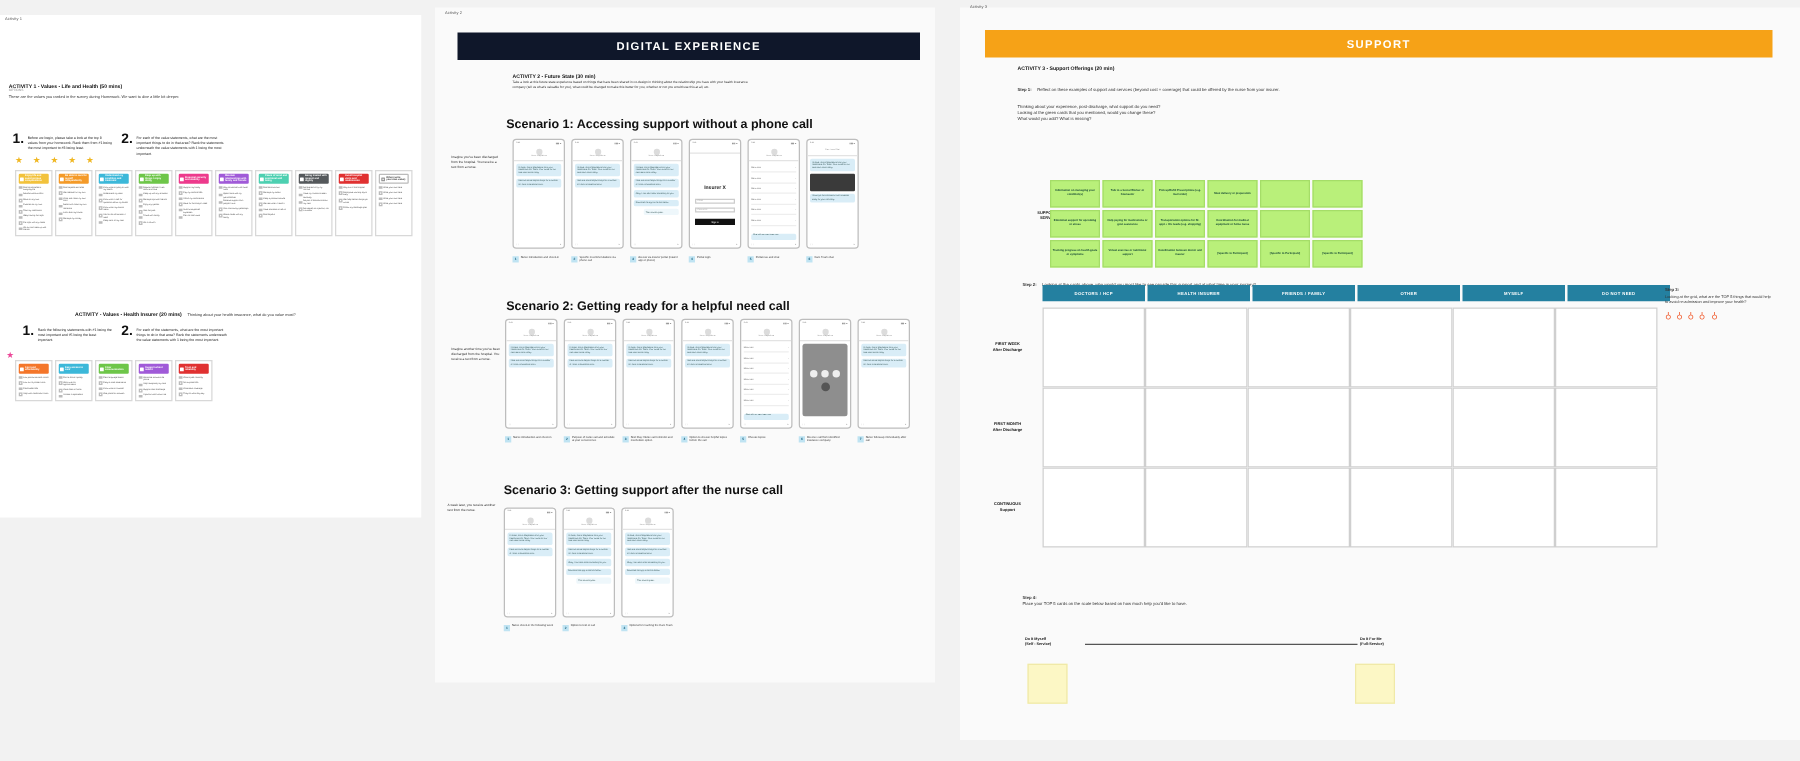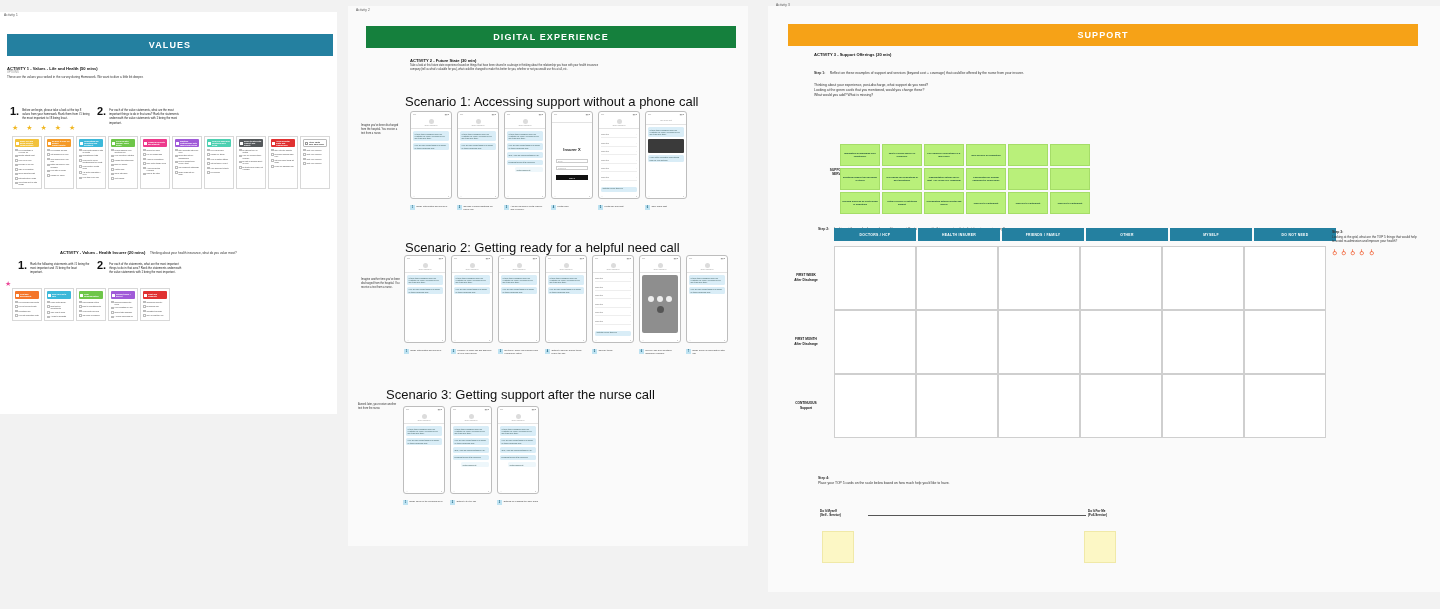--- a/index.html
+++ b/index.html
@@ -20,21 +20,21 @@
   #panel3 { left:768px; top:6px; width:672px; height:586px; background:#fafafa; }
 
   .panel-tag { position:absolute; font-size:3.2px; color:#555; letter-spacing:.1px; }
 
   .ribbon {
     position:absolute; height:22px; line-height:22px;
     color:#fff; font-weight:bold; letter-spacing:1.1px;
     text-align:center; font-size:9px;
   }
   #ribbon1 { left:7px; top:22px; width:326px; background:#2480a0; }
-  #ribbon2 { left:18px; top:20px; width:370px; background:#15803d; }
+  #ribbon2 { left:18px; top:20px; width:370px; background:#0f172a; }
   #ribbon3 { left:20px; top:18px; width:630px; background:#f6a217; }
 
   .sec-title { font-weight:bold; font-size:4.1px; color:#111; }
   .tiny { font-size:3.4px; color:#333; line-height:1.45; }
   .tiny-lbl { font-size:2.6px; color:#888; }
 
   
   .num-row { display:flex; gap:3px; align-items:flex-start; }
   .bignum { font-size:11px; font-weight:bold; color:#111; line-height:1; }
   .num-txt { font-size:2.8px; line-height:1.5; color:#222; padding-top:2px; }
@@ -52,21 +52,21 @@
     height:8px; border-radius:1px; display:flex; align-items:center;
     gap:1px; padding:0 1px; font-size:2px; font-weight:bold; color:#fff;
     line-height:1.1; overflow:hidden;
   }
   .vcard-head .chk { width:3px; height:3px; background:#fff; flex:none; border-radius:.3px; }
   .vline { display:flex; gap:1px; align-items:flex-start; }
   .vline .box { width:2.6px; height:2.6px; border:0.35px solid #bbb; flex:none; margin-top:.3px; background:#fff;}
   .vline .txt { font-size:1.7px; line-height:1.25; color:#444; }
 
   
-  .scenario-title { font-weight:normal; font-size:13px; color:#111; }
+  .scenario-title { font-weight:bold; font-size:10px; color:#111; }
   .phone-strip { position:absolute; display:flex; gap:5px; }
   .phone {
     width:42px; height:88px; border:0.6px solid #bdbdbd; border-radius:3px;
     background:#fff; position:relative; overflow:hidden;
   }
   .ph-status { height:5px; display:flex; justify-content:space-between; align-items:center;
                padding:0 2px; font-size:1.6px; color:#777; }
   .ph-hdr { height:12px; border-bottom:0.4px solid #e3e3e3; display:flex;
             flex-direction:column; align-items:center; justify-content:center; gap:1px; }
   .ph-avatar { width:5px; height:5px; border-radius:50%; background:#dcdcdc; }
@@ -100,21 +100,20 @@
   .pin { color:#f0592b; font-size:7px; }
   .sticky { background:#fcf7c5; border:0.4px solid #f0e9a8; }
   .scale-line { position:absolute; height:0.6px; background:#555; }
   .scale-lbl { position:absolute; font-size:3px; font-weight:bold; color:#111; line-height:1.45; }
 </style>
 </head>
 <body>
 
 <div class="board" id="panel1">
   <div class="panel-tag" style="left:4px;top:1px;">Activity 1</div>
-  <div class="ribbon" id="ribbon1">VALUES</div>
 
   <div style="position:absolute;left:7px;top:54px;width:320px;">
     <div class="sec-title">ACTIVITY 1 - Values - Life and Health (50 mins)</div>
     <div class="tiny-lbl">OPTIONS</div>
     <div class="tiny" style="font-size:3.1px;margin-top:.5px;">These are the values you ranked in the survey during Homework. We want to dive a little bit deeper.</div>
   </div>
 
   <div style="position:absolute;left:10px;top:94px;width:80px;" class="num-row">
     <div class="bignum">1.</div>
     <div class="num-txt">Before we begin, please take a look at the top 8 values from your homework. Rank them from #1 being the most important to #8 being least.</div>
@@ -877,21 +876,21 @@
       <div class="cap">
         <div class="n">6</div>
         <div class="t">Receive call from identified insurance company</div>
       </div>
       <div class="cap">
         <div class="n">7</div>
         <div class="t">Nurse follow-up immediately after call</div>
       </div>
     </div>
 
-  <div class="scenario-title" style="position:absolute;left:38px;top:381px;">Scenario 3: Getting support after the nurse call</div>
+  <div class="scenario-title" style="position:absolute;left:55px;top:381px;">Scenario 3: Getting support after the nurse call</div>
   <div class="side-note" style="left:10px;top:397px;">A week later, you receive another text from the nurse.</div>
   <div class="phone-strip" id="s3-phones" style="left:55px;top:400px;">
       <div class="phone">
         <div class="ph-status">
           <span>9:41</span>
           <span>▮▮▮ ▰</span>
         </div>
         <div class="ph-hdr">
           <div class="ph-avatar"></div>
           <div class="ph-name">Nurse Magdalena</div>

